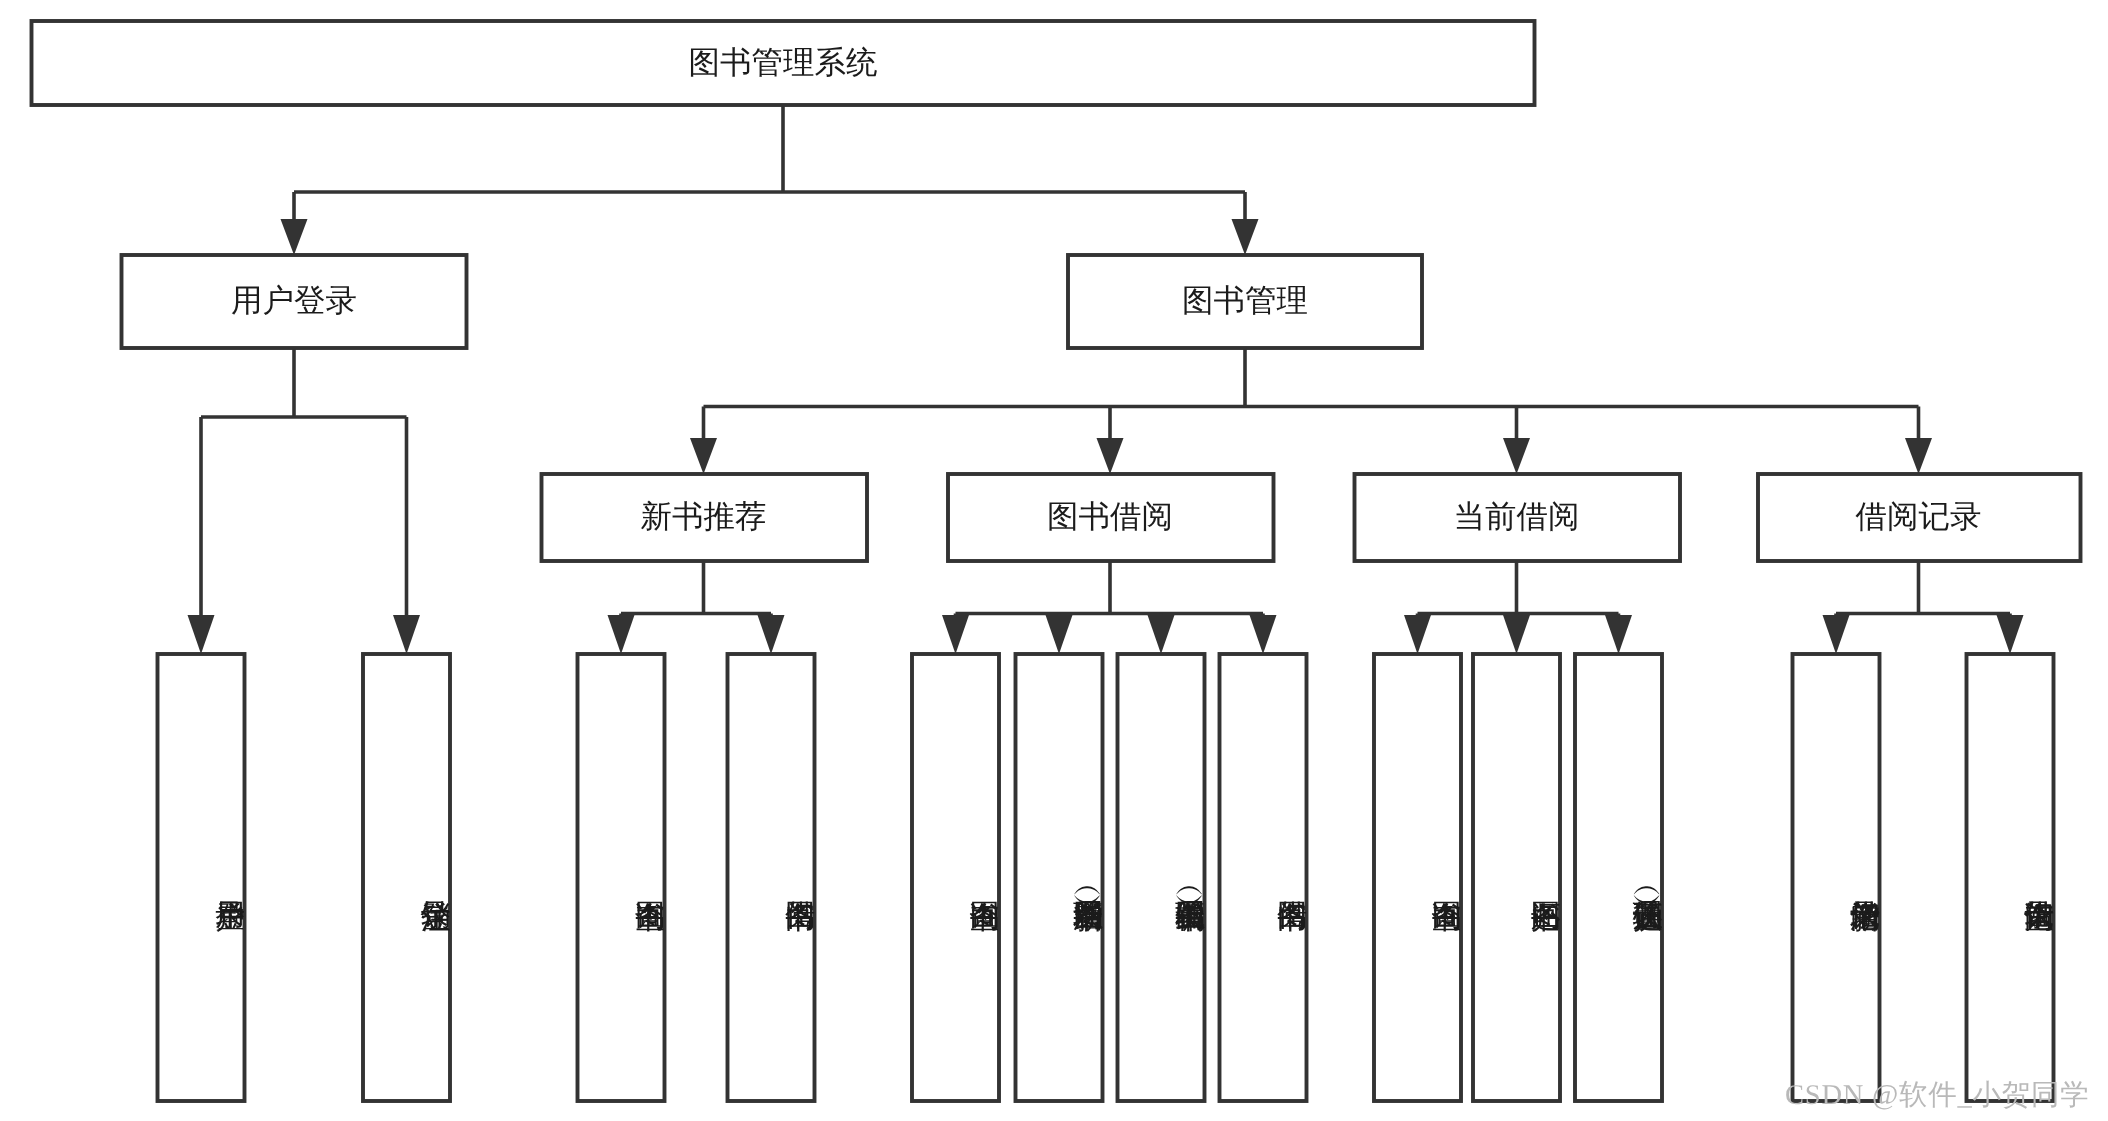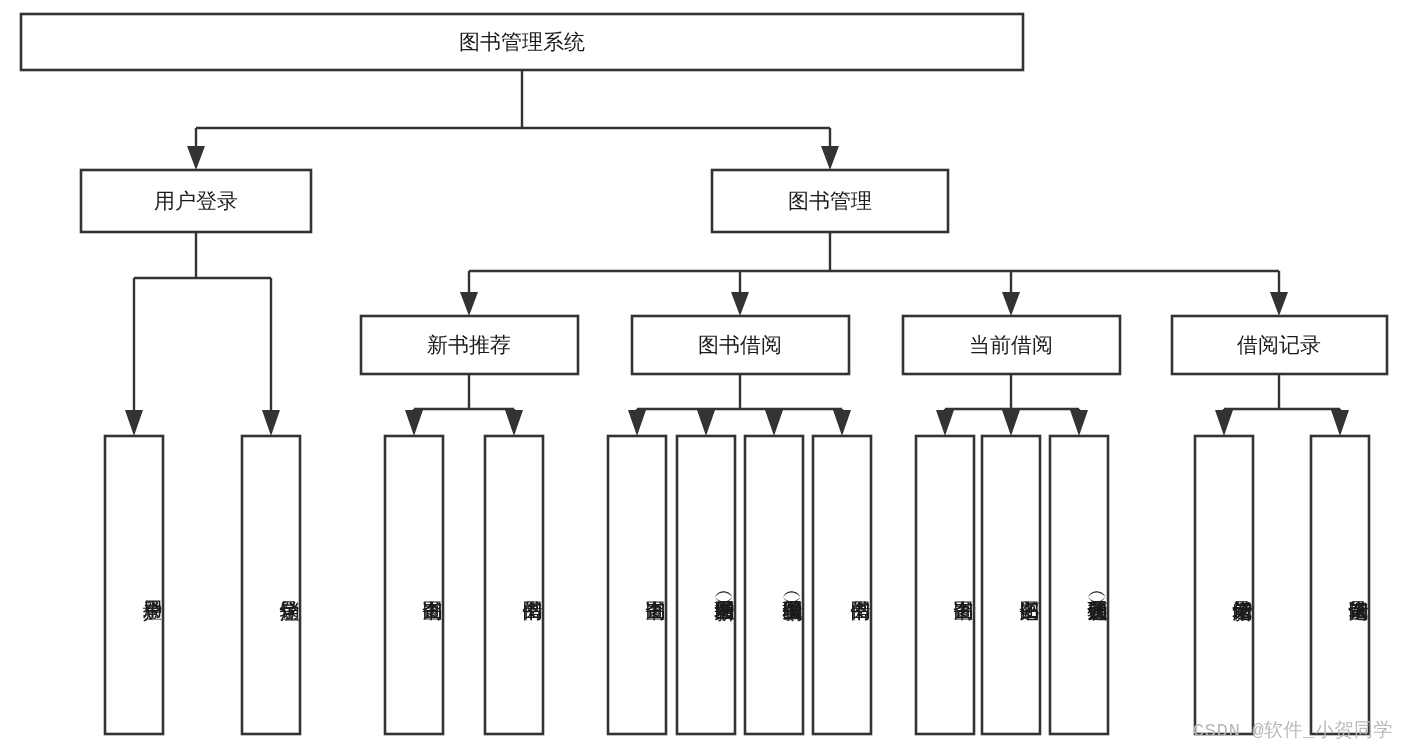--- a/index.html
+++ b/index.html
@@ -61,21 +61,21 @@
     display: flex;
     align-items: flex-start;
     justify-content: center;
     white-space: pre;
     pointer-events: none;
   }
   .watermark {
     position: absolute;
     right: 12px;
     bottom: 4px;
-    font-family: Liberation Mono, monospace;
+    font-family: Liberation Serif, serif;
     font-size: 19px;
     color: #b9b9b9;
     letter-spacing: 0.5px;
     white-space: nowrap;
   }
 </style>
 </head>
 <body>
 
 <div id="diagram-root">

